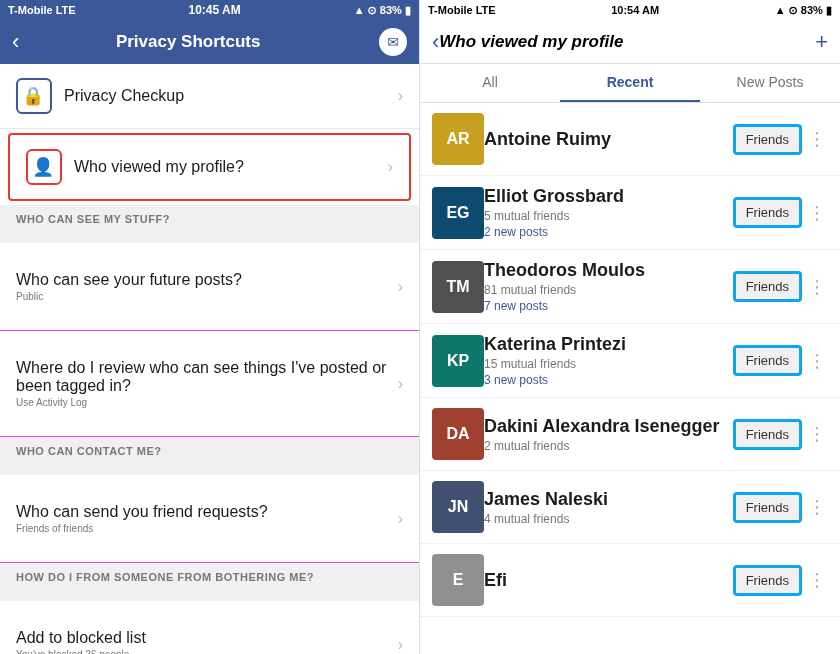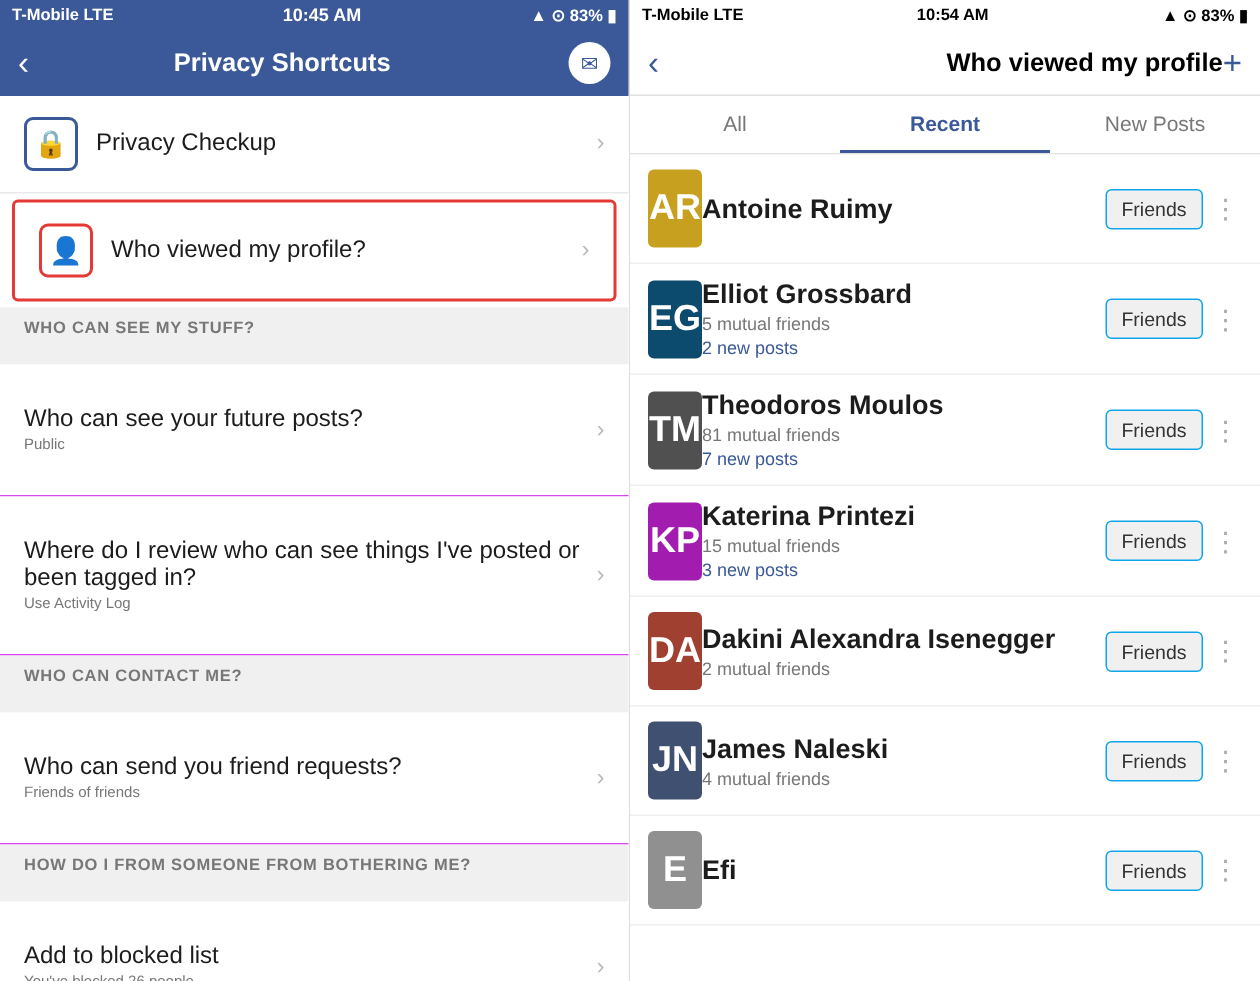--- a/index.html
+++ b/index.html
@@ -192,24 +192,25 @@
       padding: 0 12px;
       border-bottom: 1px solid #e0e0e0;
     }
     .right-nav-back {
       color: #3b5998;
       font-size: 22px;
       cursor: pointer;
     }
     .right-nav-title {
       flex: 1;
-      text-align: right;
+      text-align: left;
       color: #000;
       font-size: 17px;
       font-weight: 600;
+      font-style: italic;
     }
     .right-nav-plus {
       color: #3b5998;
       font-size: 22px;
       font-weight: 300;
       cursor: pointer;
     }
 
     .tabs-bar {
       display: flex;
@@ -261,43 +262,43 @@
       font-size: 12px;
       color: #3b5998;
       margin-top: 2px;
     }
     .person-actions {
       display: flex;
       align-items: center;
       gap: 4px;
     }
     .friends-btn {
-      border: 1px solid #0ea5e9;
+      border: 3px solid #0ea5e9;
       border-radius: 4px;
       padding: 5px 10px;
       font-size: 13px;
       color: #333;
       background: #f0f0f0;
       cursor: pointer;
     }
     .more-icon {
       color: #aaa;
       font-size: 18px;
       padding: 0 2px;
     }
 
     .avatar-placeholder {
-      width: 36px;
+      width: 52px;
       height: 52px;
       border-radius: 4px;
       display: flex;
       align-items: center;
       justify-content: center;
       color: #fff;
-      font-size: 24px;
+      font-size: 16px;
       font-weight: 700;
     }
   </style>
 </head>
 <body>
 
 <div class="left-panel">
 
   <div class="status-bar">
     <span class="carrier">T-Mobile  LTE</span>
@@ -421,21 +422,21 @@
           <div class="person-name">Theodoros Moulos</div>
           <div class="person-mutual">81 mutual friends</div>
           <div class="person-new-posts">7 new posts</div>
         </div>
         <div class="person-actions">
           <button class="friends-btn">Friends</button>
           <span class="more-icon">⋮</span>
         </div>
       </div>
       <div class="person-item">
-        <div class="avatar-placeholder" style="background-color: #a21caf;">KP</div>
+        <div class="avatar-placeholder" style="background-color: #0f766e;">KP</div>
         <div class="person-info">
           <div class="person-name">Katerina Printezi</div>
           <div class="person-mutual">15 mutual friends</div>
           <div class="person-new-posts">3 new posts</div>
         </div>
         <div class="person-actions">
           <button class="friends-btn">Friends</button>
           <span class="more-icon">⋮</span>
         </div>
       </div>

